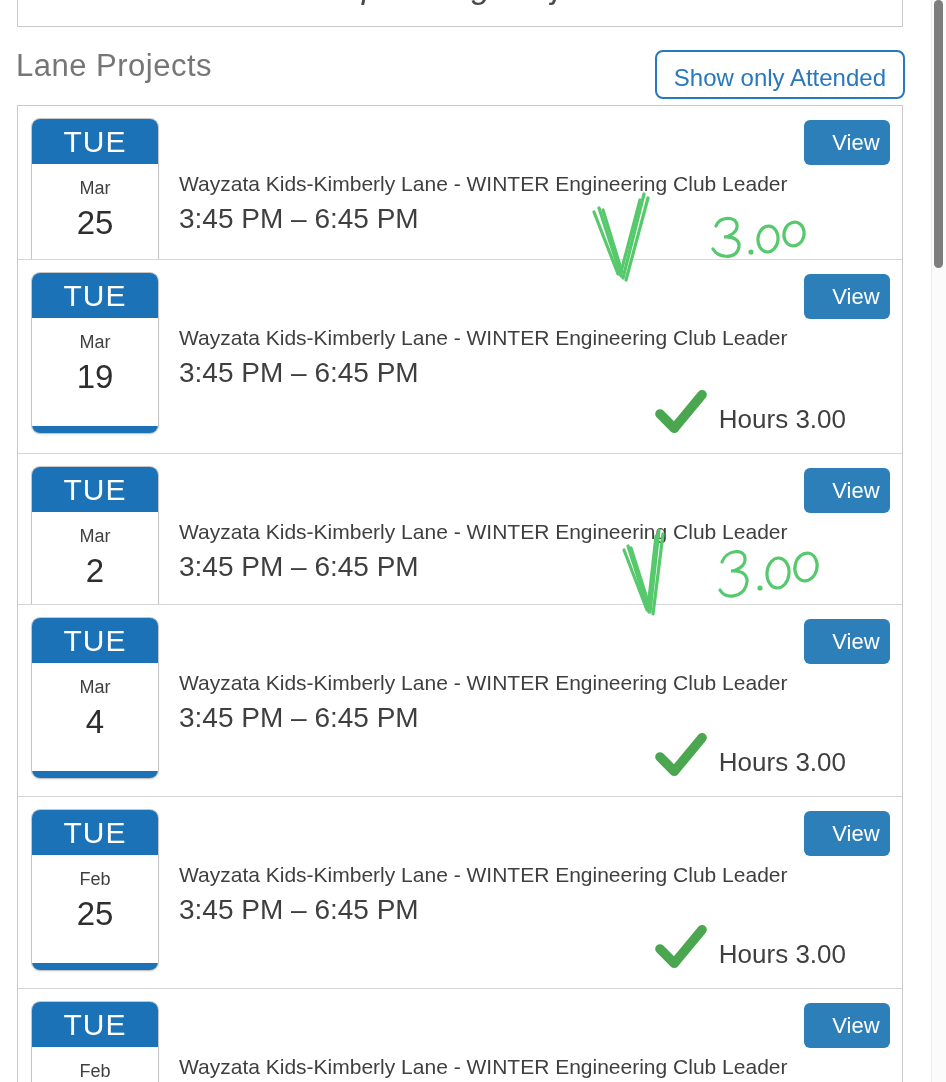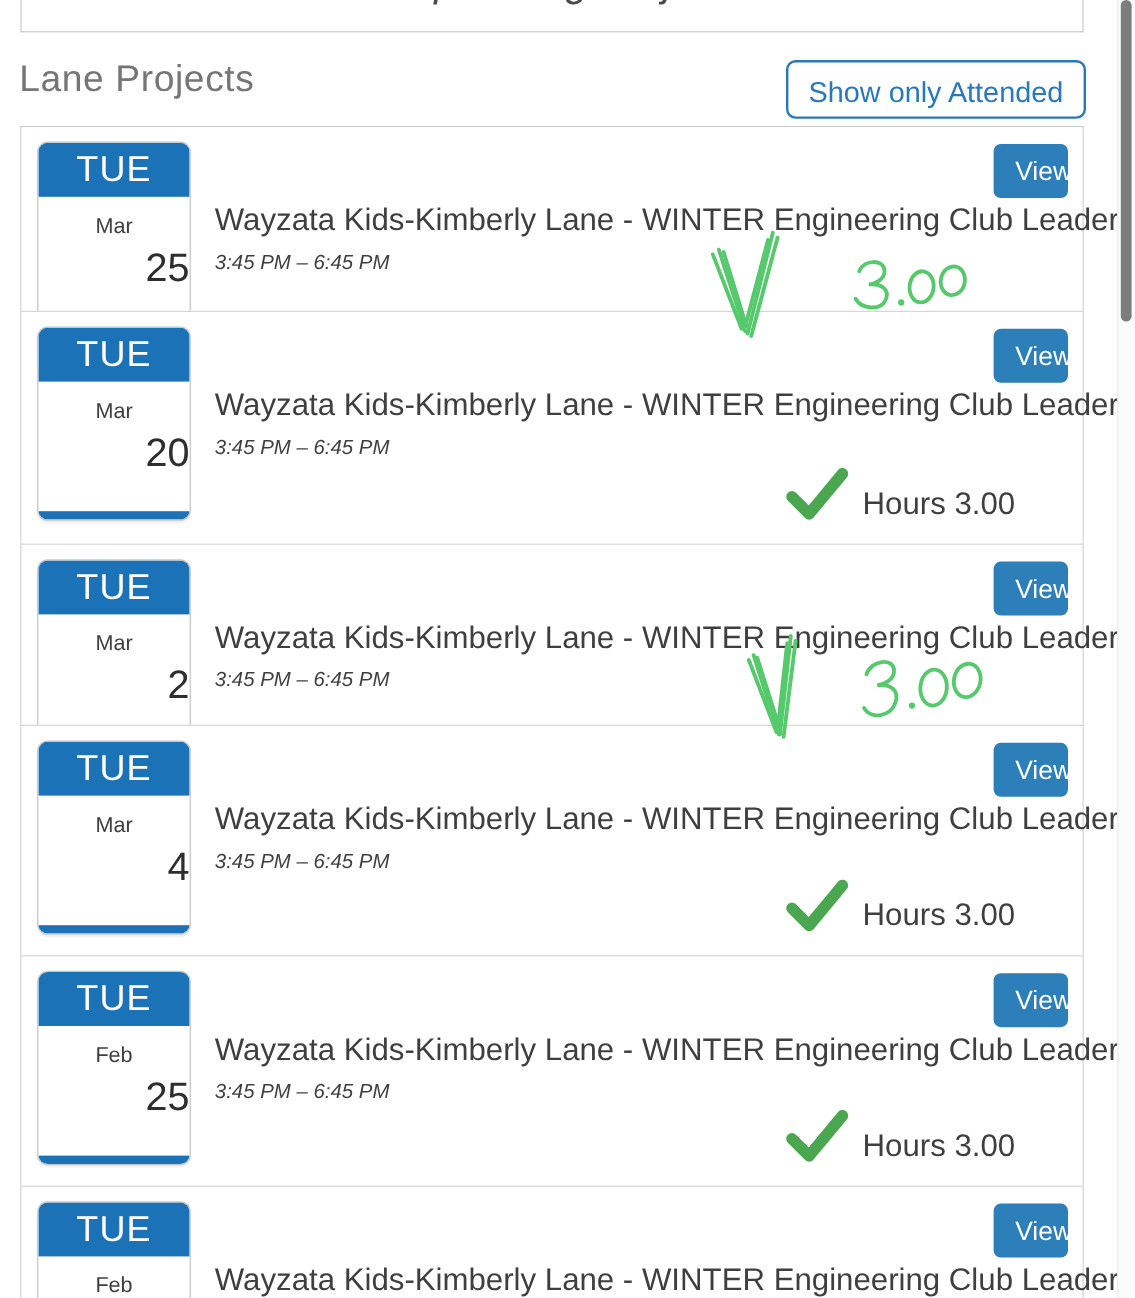--- a/index.html
+++ b/index.html
@@ -51,35 +51,35 @@
     border: 1px solid #c6c6c6; border-radius: 9px;
     background: #fff; overflow: hidden;
     display: flex; flex-direction: column; text-align: center;
     box-shadow: 0 1px 2px rgba(0,0,0,0.08);
   }
   .badge-day {
     height: 45px; line-height: 45px; background: var(--badge_blue);
     color: #ffffff; font-size: 30px; letter-spacing: 1px;
   }
   .badge-month { height: 44px; line-height: 48px; font-size: 18px; color: #404040; }
-  .badge-date  { height: 34px; line-height: 30px; font-size: 33px; color: #2e2e2e; text-align: right; }
+  .badge-date  { height: 34px; line-height: 30px; font-size: 33px; color: #2e2e2e; }
   .badge-bar   { margin-top: auto; height: 7px; background: var(--badge_blue); }
 
   .view-btn {
-    position: absolute; right: 12px; top: 14px; width: 62px; height: 45px;
+    position: absolute; right: 12px; top: 14px; width: 86px; height: 45px;
     background: var(--button_blue); color: #ffffff;
     border: none; border-radius: 6px; font-size: 22px;
     font-family: "Liberation Sans", "DejaVu Sans", sans-serif;
     cursor: pointer;
     padding-left: 18px;
   }
 
   .card-text { position: absolute; left: 161px; top: 60px; right: 90px; }
-  .card-title { font-size: 26px; line-height: 35px; color: var(--text_dark); white-space: nowrap; }
-  .card-time  { font-size: 17px; line-height: 35px; color: var(--text_dark); font-style: italic; }
+  .card-title { font-size: 21px; line-height: 35px; color: var(--text_dark); white-space: nowrap; }
+  .card-time  { font-size: 28px; line-height: 35px; color: var(--text_dark); }
 
   .hours-row {
     position: absolute; right: 56px; bottom: 18px;
     display: flex; align-items: center; gap: 12px;
   }
   .check-icon { width: 52px; height: 44px; display: inline-block; }
   .hours-text { font-size: 26px; color: var(--text_dark); margin-top: 16px; }
 
   
   .hand { position: absolute; pointer-events: none; }
@@ -122,21 +122,21 @@
     <div class="card-text">
       <div class="card-title">Wayzata Kids-Kimberly Lane - WINTER Engineering Club Leader</div>
       <div class="card-time">3:45 PM – 6:45 PM</div>
     </div>
   </div>
 
   <div class="card" style="height:194px">
     <div class="badge">
       <div class="badge-day">TUE</div>
       <div class="badge-month">Mar</div>
-      <div class="badge-date">20</div>
+      <div class="badge-date">19</div>
       <div class="badge-bar"></div>
     </div>
     <button class="view-btn">View</button>
     <div class="card-text">
       <div class="card-title">Wayzata Kids-Kimberly Lane - WINTER Engineering Club Leader</div>
       <div class="card-time">3:45 PM – 6:45 PM</div>
     </div>
     <div class="hours-row">
       <span class="check-icon">
         <svg viewBox="0 0 54 46" width="52" height="44">

